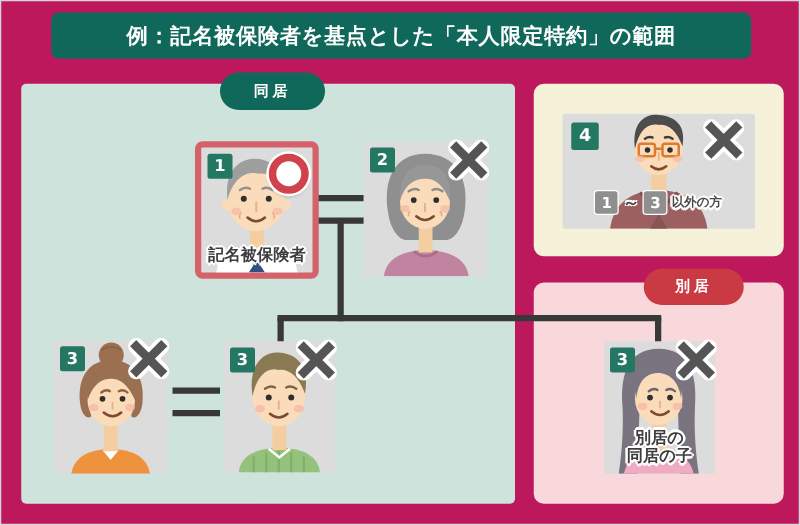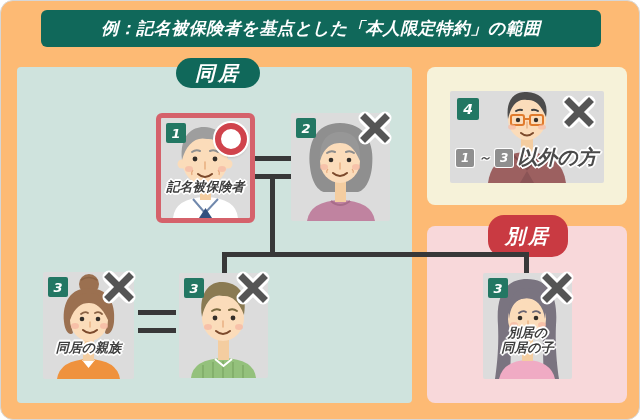--- a/index.html
+++ b/index.html
@@ -1,37 +1,36 @@
 <!DOCTYPE html>
 <html><head>
 <meta charset="utf-8">
 <style>
   html,body{margin:0;padding:0;background:#fff;}
   .page{
-    position:relative;width:638px;height:418px;background:#fdba74;
-    border:1px solid #d6d6d6;border-radius:13px;overflow:hidden;
+    position:relative;width:638px;height:418px;background:#be185d;
+    border:1px solid #d6d6d6;border-radius:0;overflow:hidden;
     font-family:"DejaVu Sans","Liberation Sans",sans-serif;
-    font-style:italic;
   }
   .title-banner{
     position:absolute;left:40px;top:9px;width:560px;height:37px;
     background:#10685a;border-radius:6px;color:#fff;font-weight:bold;
     font-size:17px;display:flex;align-items:center;justify-content:center;
     letter-spacing:.5px;
   }
   .area{position:absolute;}
   .area-teal{left:16px;top:66px;width:395px;height:336px;background:#cfe3dd;border-radius:4px;}
   .area-cream{left:426px;top:66px;width:200px;height:138px;background:#f6f2d9;border-radius:8px;}
   .area-pink{left:426px;top:225px;width:200px;height:177px;background:#f8d8da;border-radius:8px;}
   .group-pill{
-    position:absolute;color:#fff;font-weight:bold;font-size:20px;letter-spacing:3px;
+    position:absolute;color:#fff;font-weight:bold;font-size:12px;letter-spacing:3px;
     display:flex;align-items:center;justify-content:center;border-radius:16px;
   }
   .pill-green{left:175px;top:57px;width:84px;height:30px;background:#10685a;}
-  .pill-red{left:487px;top:214px;width:80px;height:42px;background:#c93a42;}
+  .pill-red{left:514px;top:214px;width:80px;height:29px;background:#c93a42;}
   .line{position:absolute;background:#383838;}
   .card{
     position:absolute;background:#dcdcdc;border-radius:2px;
   }
   .card-insured{
     left:155px;top:112px;width:89px;height:100px;
     border:5px solid #d5626b;border-radius:6px;background:#dcdcdc;
   }
   .badge-num{
     position:absolute;left:5px;top:5px;width:20px;height:20px;background:#237763;
@@ -39,37 +38,37 @@
     justify-content:center;border-radius:2px;z-index:5;
   }
   .xmark{position:absolute;top:-2px;right:-2px;width:34px;height:34px;z-index:6;}
   .covered-circle{
     position:absolute;top:5px;right:3px;width:20px;height:20px;background:#fff;
     border:6px solid #d0434c;border-radius:50%;z-index:6;
     box-shadow:0 0 0 2px #ffffff,0 2px 3px rgba(0,0,0,.25);
   }
   .face{position:absolute;left:0;top:0;width:100%;height:100%;}
   .card-label{
-    position:absolute;left:0;right:0;bottom:24px;text-align:center;z-index:5;
+    position:absolute;left:0;right:0;bottom:6px;text-align:center;z-index:5;
     font-size:13px;font-weight:bold;color:#3d3d3d;line-height:15px;
     text-shadow:-1px -1px 0 #fff,1px -1px 0 #fff,-1px 1px 0 #fff,1px 1px 0 #fff,
       -2px 0 0 #fff,2px 0 0 #fff,0 -2px 0 #fff,0 2px 0 #fff;
   }
   .others-label-row{
     position:absolute;left:0;right:0;bottom:12px;display:flex;align-items:center;
     justify-content:center;gap:4px;z-index:5;font-weight:bold;color:#4a4a4a;
   }
   .mini-badge{
     width:18px;height:18px;background:#8f8f8f;color:#fff;font-size:12px;font-weight:bold;
     display:flex;align-items:center;justify-content:center;border-radius:2px;flex:0 0 auto;
     box-shadow:0 0 0 1px #fff;
   }
   .others-tilde{font-size:13px;color:#4a4a4a;
     text-shadow:-1px -1px 0 #fff,1px -1px 0 #fff,-1px 1px 0 #fff,1px 1px 0 #fff;}
-  .others-suffix{font-size:20px;
+  .others-suffix{font-size:10px;
     text-shadow:-1px -1px 0 #fff,1px -1px 0 #fff,-1px 1px 0 #fff,1px 1px 0 #fff,
       -2px 0 0 #fff,2px 0 0 #fff,0 -2px 0 #fff,0 2px 0 #fff;}
 </style>
 </head>
 <body>
 
 <div class="page">
 
   <div class="title-banner">例：記名被保険者を基点とした「本人限定特約」の範囲</div>
 
@@ -158,21 +157,20 @@
       <path d="M27,48 C26,28 35,21 46,21 C58,21 66,28 65,48 C59,35 53,31 46,31 C38,31 32,35 27,48 Z" fill="#9b7050"></path>
       <path d="M38,42 q4,-3 7,-1" fill="none" stroke="#8a6244" stroke-width="1.8" stroke-linecap="round"></path>
       <path d="M52,41 q4,-2 7,1" fill="none" stroke="#8a6244" stroke-width="1.8" stroke-linecap="round"></path>
       <circle cx="39" cy="47" r="2.3" fill="#332e29"></circle>
       <circle cx="55" cy="47" r="2.3" fill="#332e29"></circle>
       <path d="M47,50 v5" stroke="#e9b183" stroke-width="1.4" stroke-linecap="round"></path>
       <path d="M40,58 Q47,64 54,58" fill="none" stroke="#7c4a2c" stroke-width="2" stroke-linecap="round"></path>
       <ellipse cx="32" cy="54" rx="4" ry="3" fill="#f6b9a4" opacity=".8"></ellipse>
       <ellipse cx="61" cy="54" rx="4" ry="3" fill="#f6b9a4" opacity=".8"></ellipse>
     </svg>
-    <div class="card-label">同居の親族</div>
   </div>
 
   <div class="card" style="left:178px;top:272px;width:89px;height:105px;">
     <div class="badge-num">3</div>
     <svg class="xmark" viewBox="0 0 34 34">
       <path d="M7,7 L27,27 M27,7 L7,27" stroke="#ffffff" stroke-width="13" stroke-linecap="round"></path>
       <path d="M7,7 L27,27 M27,7 L7,27" stroke="#555555" stroke-width="7" stroke-linecap="square"></path>
     </svg>
     <svg class="face" viewBox="0 0 89 105">
       <path d="M12,105 Q14,86 44.5,85 Q75,86 77,105 Z" fill="#94c17c"></path>

